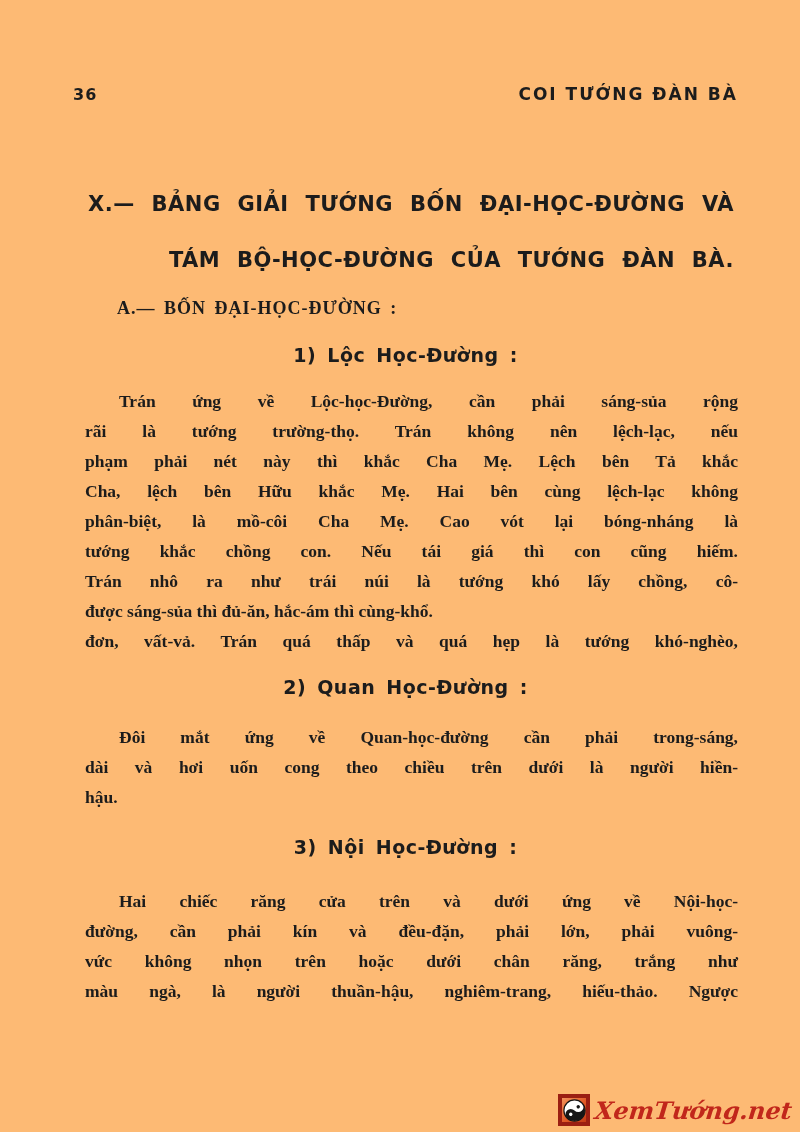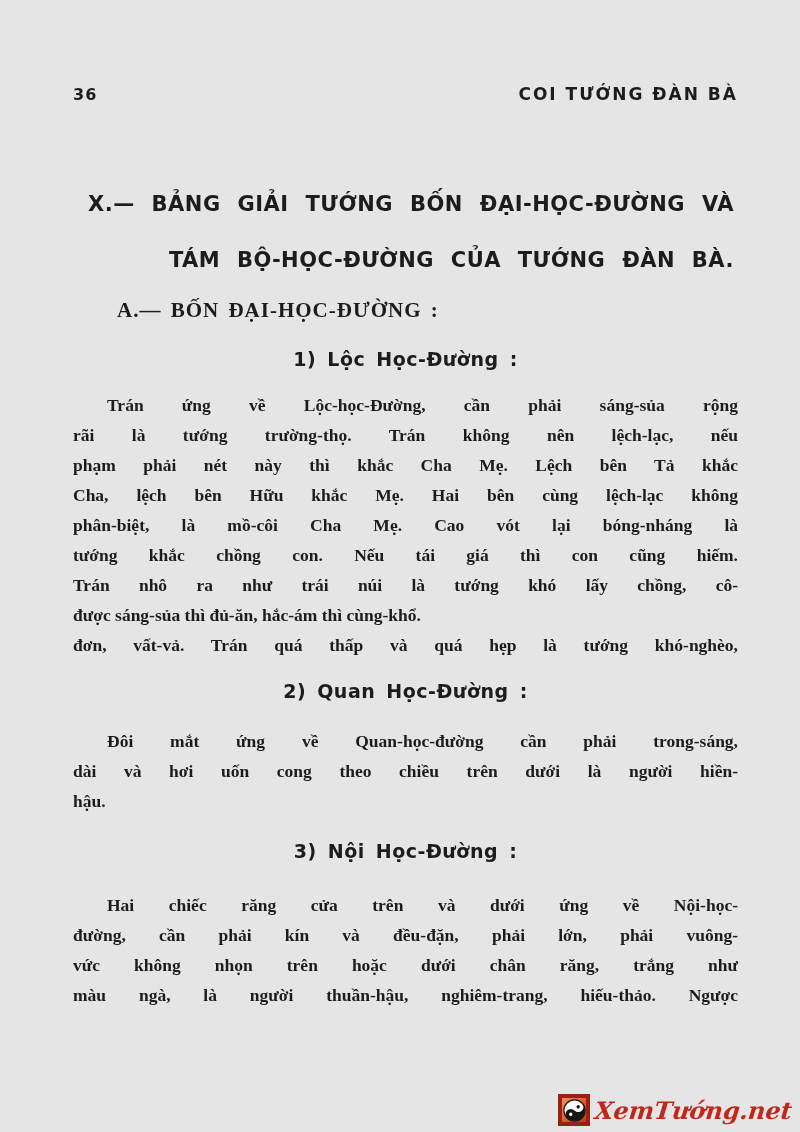--- a/index.html
+++ b/index.html
@@ -4,21 +4,21 @@
 <style>
   html, body {
     margin: 0;
     padding: 0;
     background: #ffffff;
   }
   .page {
     position: relative;
     width: 800px;
     height: 1132px;
-    background: #e5e5e5;
+    background: #fdba74;
     color: #1c1c1c;
     overflow: hidden;
     font-family: "Liberation Serif", serif;
   }
   .col {
     margin: 0 62px 0 73px; 
   }
   
   .header {
     padding-top: 84px;
@@ -49,41 +49,42 @@
     word-spacing: 9px;
   }
   .title-line-1 { text-align: justify; text-align-last: justify; }
   .title-line-2 { text-align: right; margin-top: 16px; }
   
   .section-heading {
     margin-top: 18px;
     margin-left: 44px;
     font-family: "Liberation Serif", serif;
     font-weight: 700;
-    font-size: 21px;
+    font-size: 18px;
     letter-spacing: 1px;
     word-spacing: 3px;
   }
   
   .entry-heading {
     font-family: "DejaVu Sans", sans-serif;
     font-weight: 700;
     font-size: 19px;
     letter-spacing: 0.5px;
     word-spacing: 4px;
     text-align: center;
   }
   .e1 .entry-heading { margin-top: 25px; margin-bottom: 20px; }
   .e2 .entry-heading { margin-top: 20px; margin-bottom: 24px; }
   .e3 .entry-heading { margin-top: 24px; margin-bottom: 28px; }
   .paragraph {
     font-family: "Liberation Serif", serif;
     font-weight: 700;
     font-size: 17.5px;
     line-height: 30px;
+    margin-left: 12px;
   }
   .tline {
     text-align: justify;
     text-align-last: justify;
   }
   .tline.first { padding-left: 34px; }
   .tline.last { text-align-last: left; }
   .jlast .tline.last { text-align-last: justify; }
   
   .watermark {

